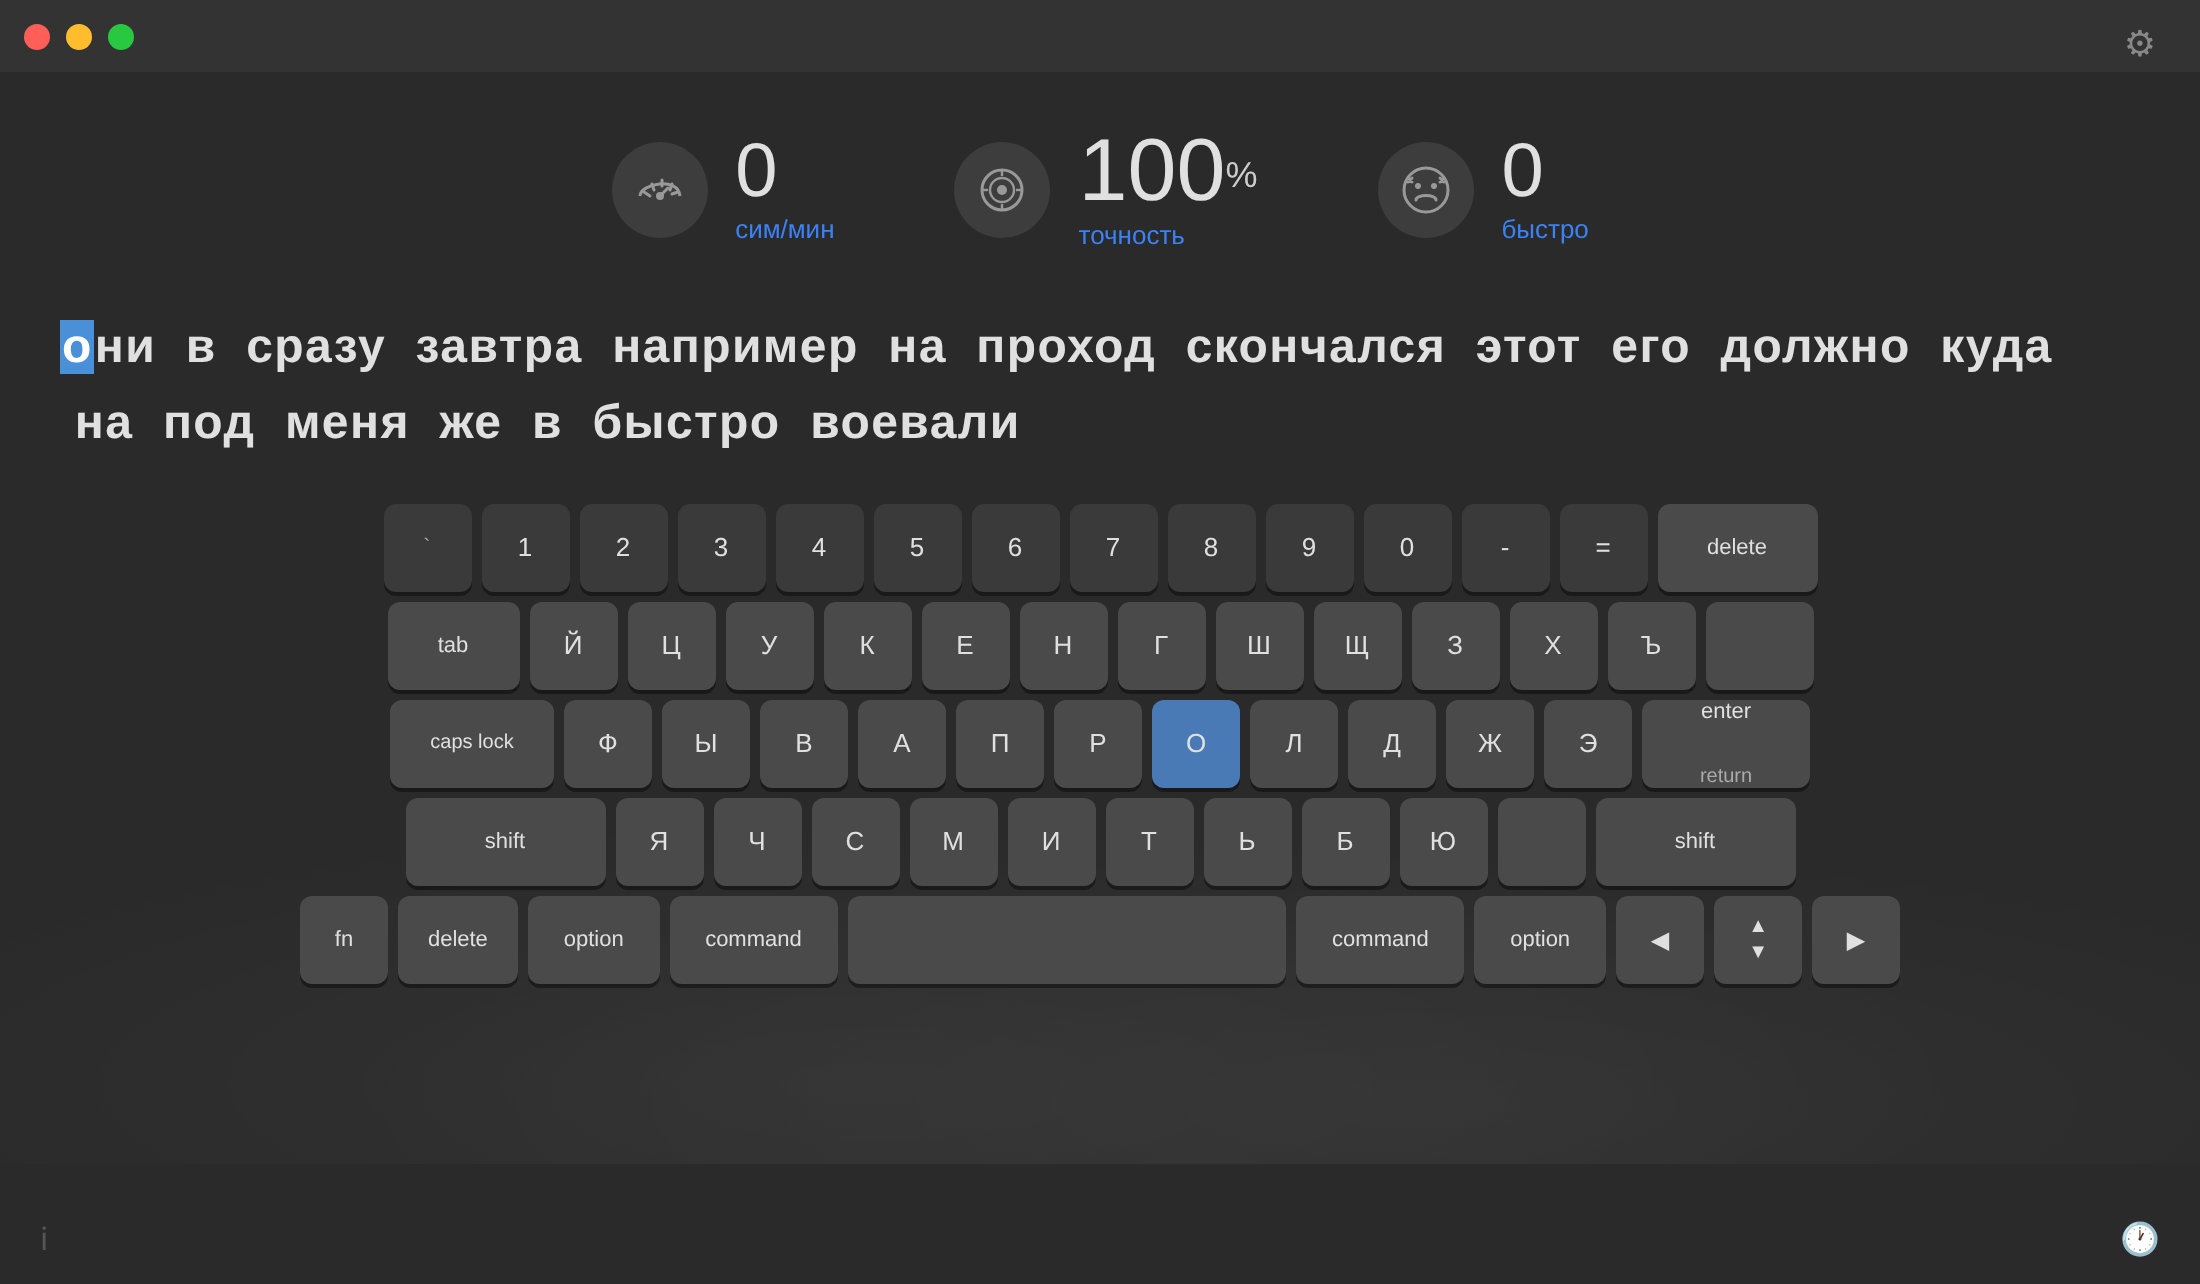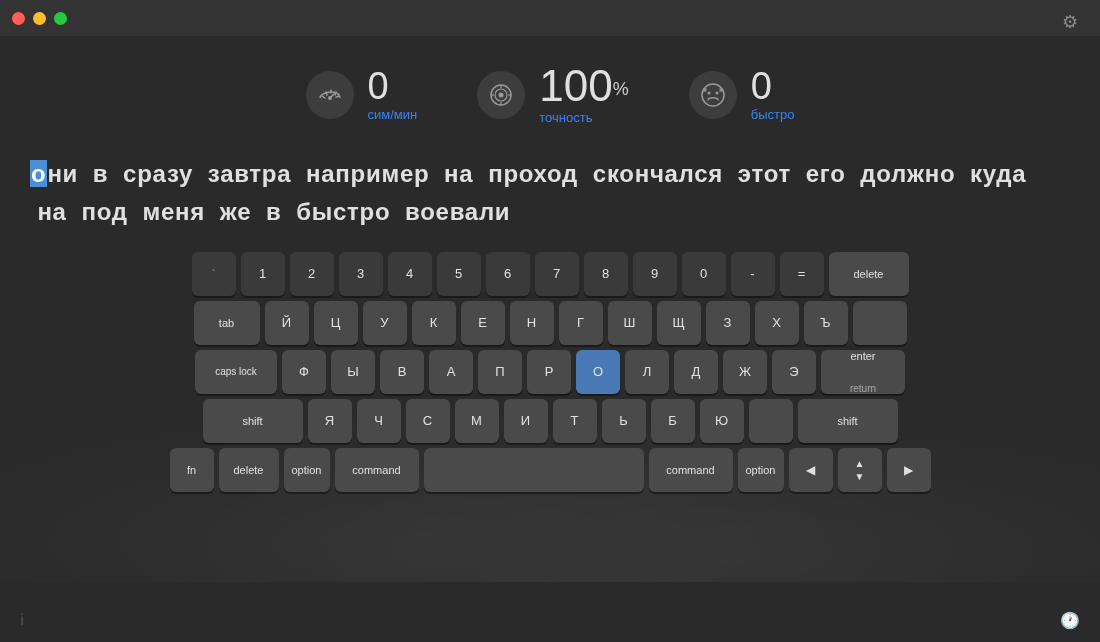--- a/index.html
+++ b/index.html
@@ -154,21 +154,21 @@
     .key-tab { width: 66px; font-size: 11px; }
     .key-caps { width: 82px; font-size: 10px; }
     .key-enter {
       width: 84px;
       font-size: 11px;
       flex-direction: column;
       gap: 1px;
     }
     .key-fn { width: 44px; font-size: 11px; }
     .key-control { width: 60px; font-size: 11px; }
-    .key-option { width: 46px; font-size: 11px; }
+    .key-option { width: 66px; font-size: 11px; }
     .key-command { width: 84px; font-size: 11px; }
     .key-arrow { width: 44px; font-size: 12px; }
 
     
     .hand-overlay {
       position: absolute;
       bottom: 60px;
       left: 0;
       right: 0;
       height: 200px;

